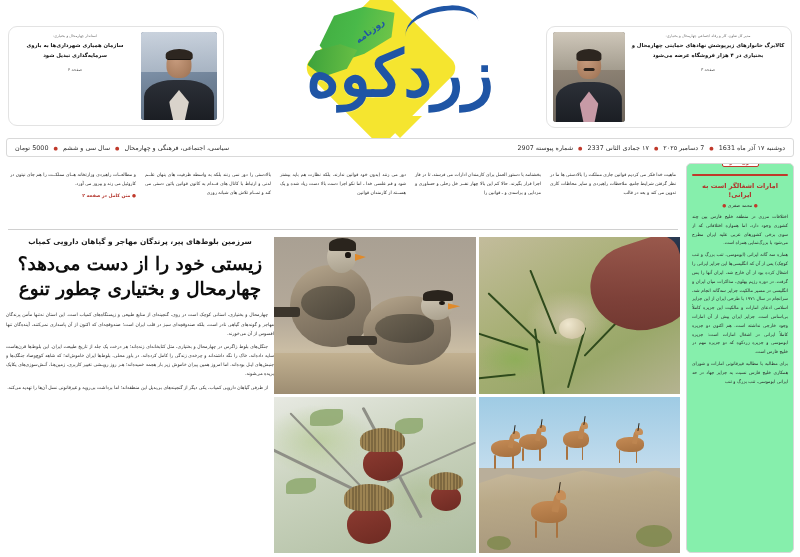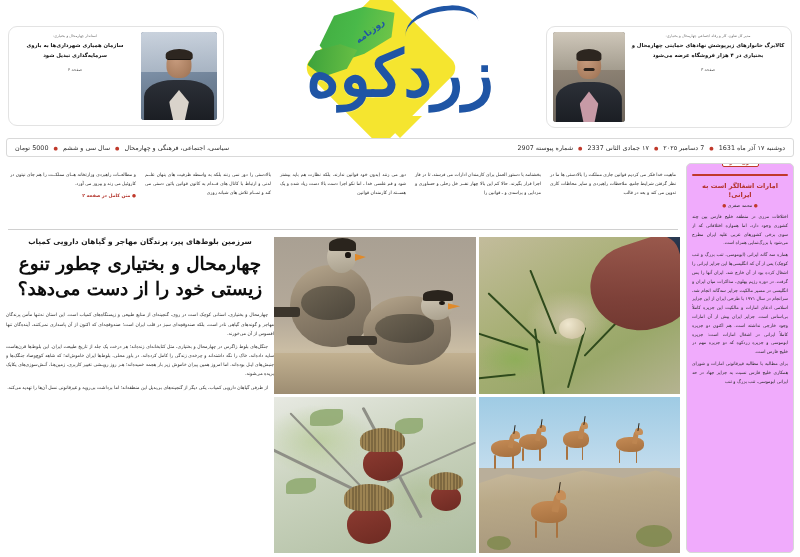--- a/index.html
+++ b/index.html
@@ -250,21 +250,21 @@
     background:linear-gradient(160deg,#8d3b31,#6d2a22);border-radius:48% 48% 52% 52%;}
   .acorn-cap{position:absolute;left:-6%;top:0;width:112%;height:46%;
     background:repeating-linear-gradient(90deg,#9c8352 0 1.6px,#7d6840 1.6px 3.2px);
     border-radius:52% 52% 34% 34%;}
   .leaf{position:absolute;background:#93ab74;border-radius:50% 10% 50% 10%;opacity:.92;}
 
   
   .opinion{
     flex:0 0 108px;border:1px solid #d8d8d8;border-radius:5px;
     box-sizing:border-box;padding:4px 5px 3px 5px;position:relative;
-    display:flex;flex-direction:column;overflow:hidden;background:#f0abfc;
+    display:flex;flex-direction:column;overflow:hidden;background:#86efac;
   }
   .opinion-tagwrap{
     position:absolute;left:0;right:0;top:-6px;display:flex;justify-content:center;
   }
   .opinion-tag{
     background:#fff;border:1px solid #c0392b;border-radius:2px;
     color:#b2322a;font-size:4.8px;font-weight:bold;padding:1px 7px;
     direction:rtl;letter-spacing:.2px;
   }
   .opinion-rule{height:1.6px;background:#c0392b;margin:6px 0 0 0;border-radius:1px;}
@@ -371,22 +371,22 @@
         </p>
       </div>
 
       <div class="sep-line"></div>
 
       <div class="feature">
 
         <div class="feature-text">
           <div class="feature-kicker">سرزمین بلوط‌های پیر، پرندگان مهاجر و گیاهان دارویی کمیاب</div>
           <div class="feature-headline">
+            <div>زیستی خود را از دست می‌دهد؟</div>
             <div>چهارمحال و بختیاری چطور تنوع</div>
-            <div>زیستی خود را از دست می‌دهد؟</div>
           </div>
           <div class="feature-body">
             <p>چهارمحال و بختیاری، استانی کوچک است در روی، گنجینه‌ای از منابع طبیعی و زیستگاه‌های کمیاب است. این استان نه‌تنها مأمن پرندگان مهاجر و گونه‌های گیاهی نادر است، بلکه صندوقچه‌ای سبز در قلب ایران است؛ صندوقچه‌ای که اکنون از آن پاسداری نمی‌کنند، آینده‌گان تنها افسوس از آن می‌خورند.</p>
             <p>جنگل‌های بلوط زاگرس در چهارمحال و بختیاری، مثل کتابخانه‌ای زنده‌اند؛ هر درخت یک جلد از تاریخ طبیعت ایران. این بلوط‌ها قرن‌هاست سایه داده‌اند، خاک را نگه داشته‌اند و چرخه‌ی زندگی را کامل کرده‌اند. در باور محلی، بلوط‌ها ایران خاموش‌اند؛ که شاهد کوچ‌وصاد جنگک‌ها و جنبش‌های ایـل بوده‌اند. اما امروز همین پیران خاموش زیر بار هجمه خمیده‌اند؛ هـر روز رویـشی تغییر کاربری، زمین‌هـا، آتـش‌سوزی‌های یکایک بریده می‌شوند.</p>
             <p>از طرفی گیاهان دارویی کمیاب، یکی دیگر از گنجینه‌های بی‌بدیل این منطقه‌اند؛ اما برداشت بی‌رویه و غیرقانونی نسل آن‌ها را تهدید می‌کند.</p>
           </div>
         </div>
 
         <div class="photo-grid">
 

